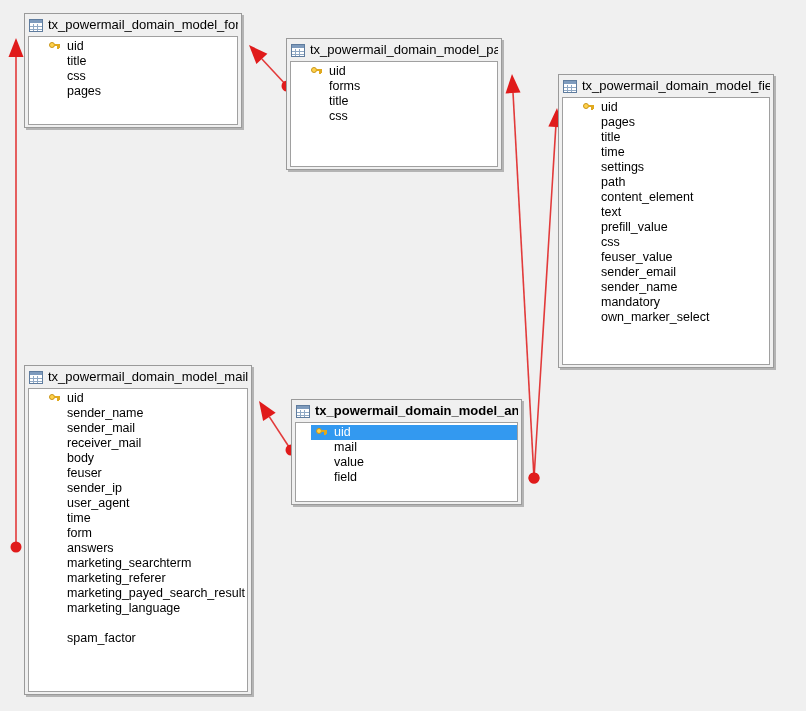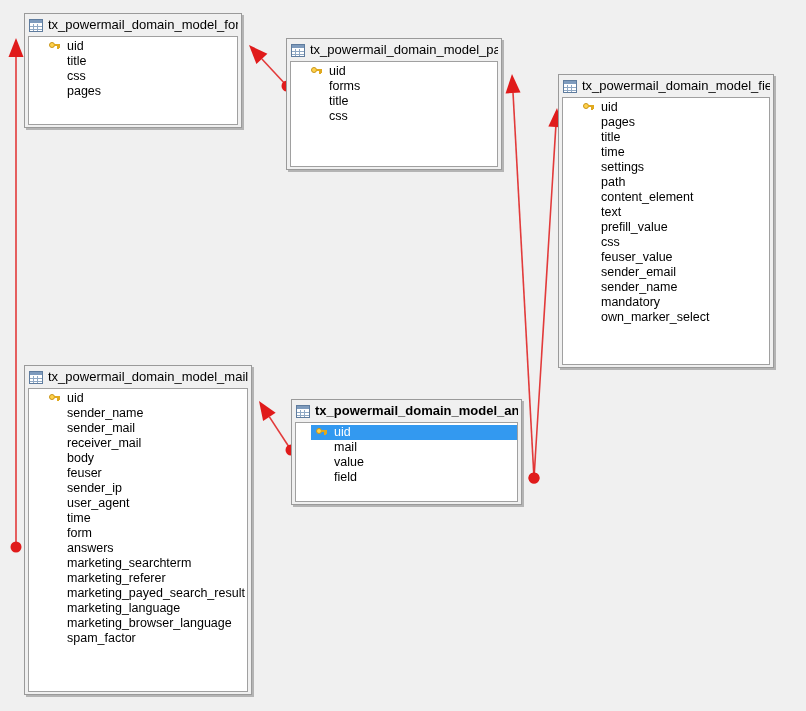--- a/index.html
+++ b/index.html
@@ -393,21 +393,20 @@
         <div class="attr-row">
           <span class="key-slot"></span>
           <span class="attr-label">marketing_payed_search_result</span>
         </div>
         <div class="attr-row">
           <span class="key-slot"></span>
           <span class="attr-label">marketing_language</span>
         </div>
         <div class="attr-row">
           <span class="key-slot"></span>
-          <span class="attr-label">marketing_browser_language</span>
         </div>
         <div class="attr-row">
           <span class="key-slot"></span>
           <span class="attr-label">spam_factor</span>
         </div>
       </div>
     </div>
     <div class="table-node selected-node" style="left: 291px; top: 399px; width: 231px; height: 106px;">
       <div class="table-header">
         <span class="icon-table"></span>

